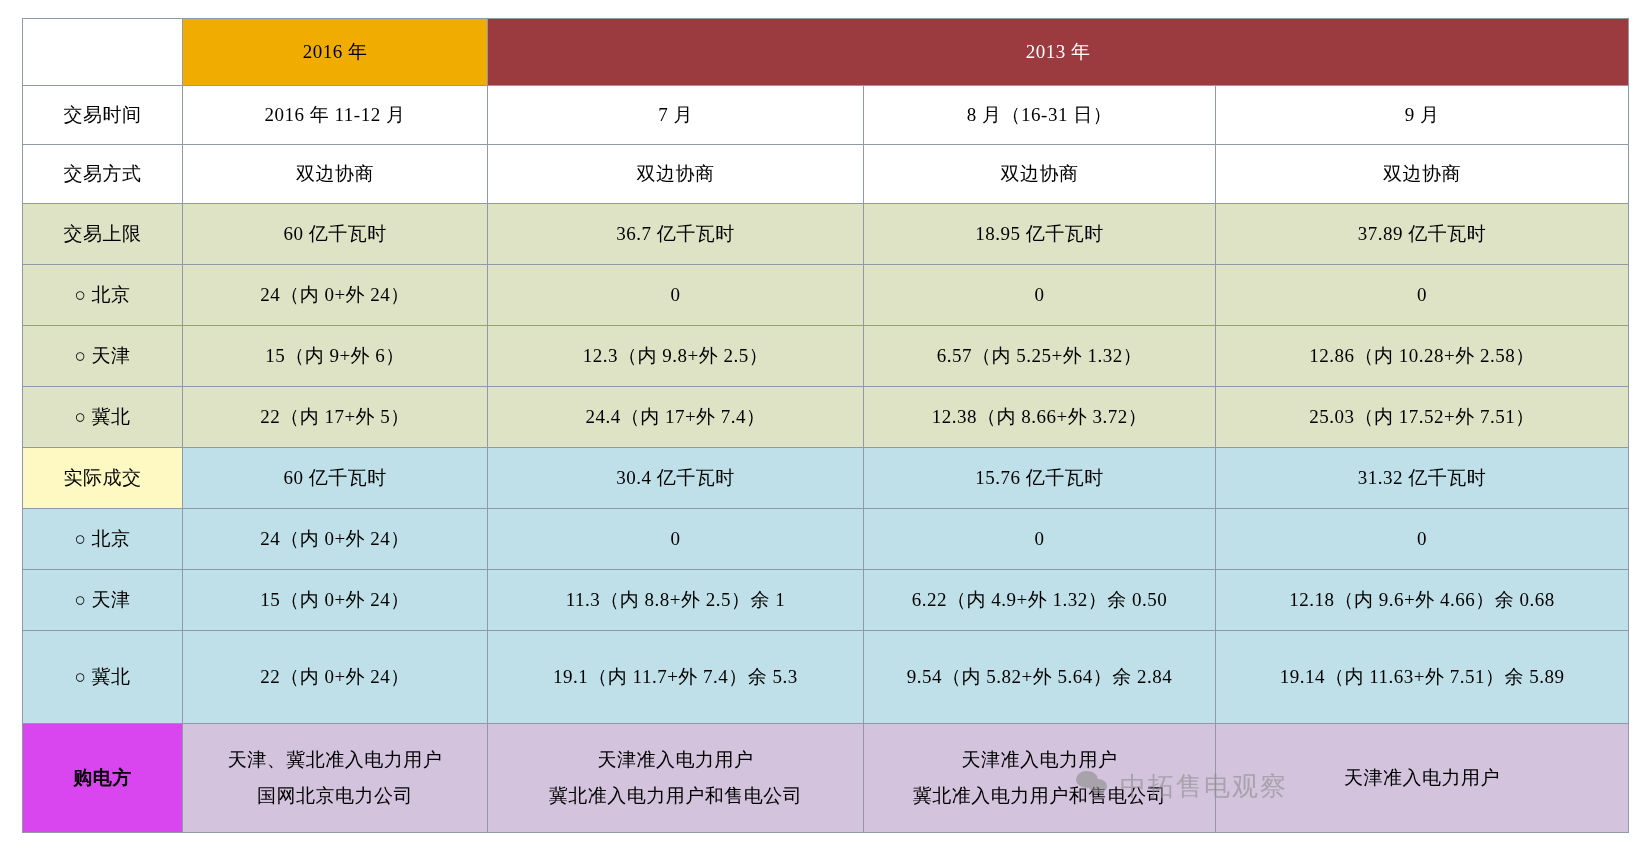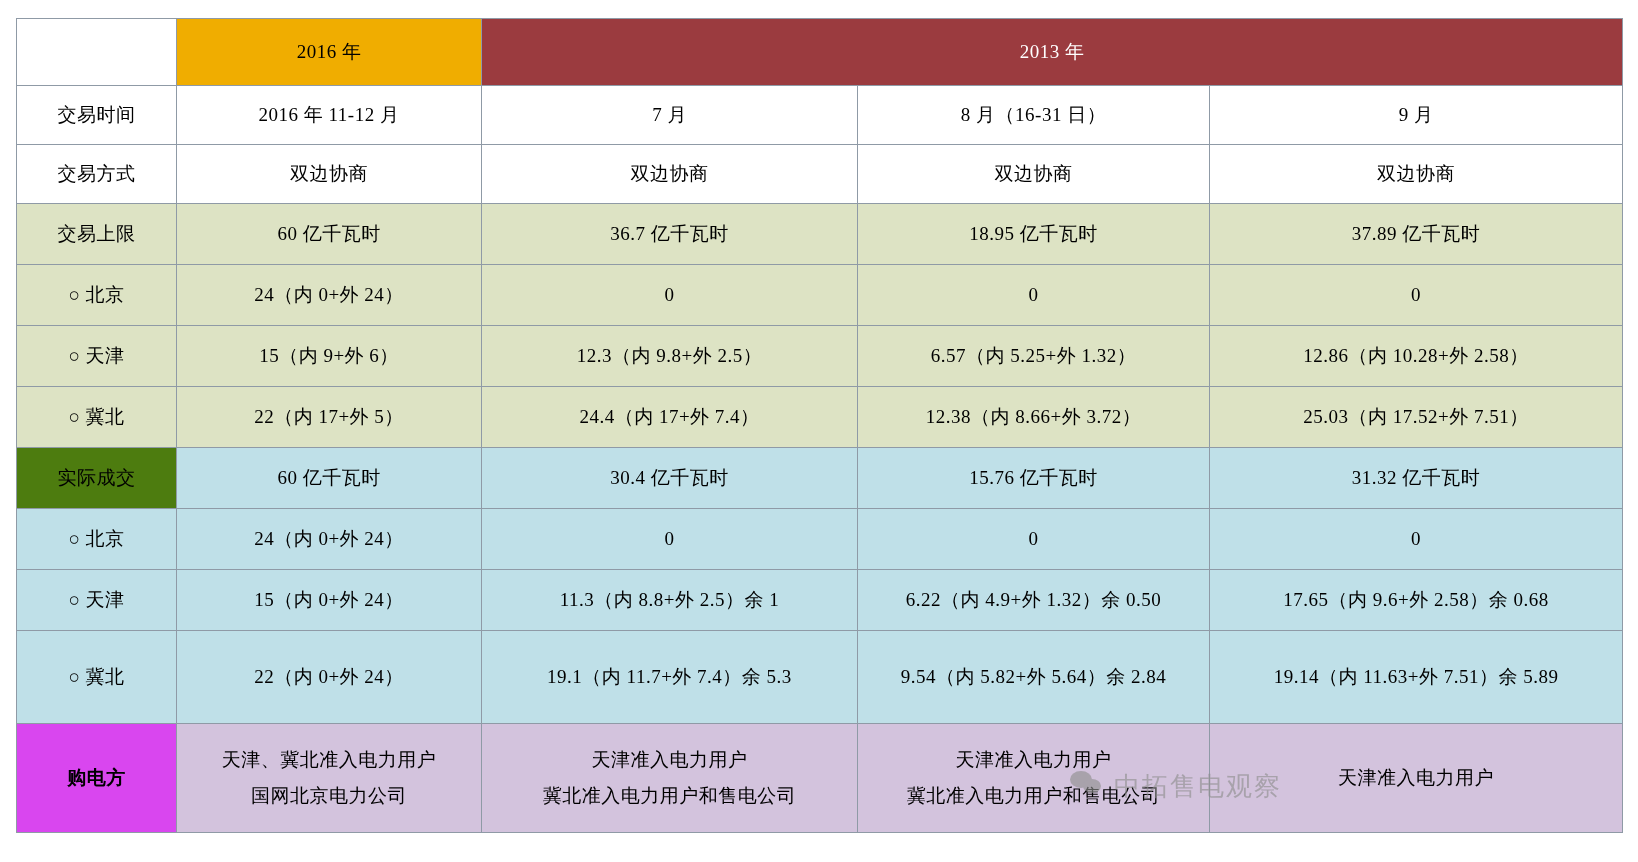--- a/index.html
+++ b/index.html
@@ -13,20 +13,21 @@
     font-family: "Liberation Serif", "DejaVu Serif", serif;
     color: #000000;
     overflow: hidden;
   }
   #sheet {
     position: relative;
     width: 1304px;
     height: 862px;
     box-sizing: border-box;
     padding: 18px 16px 16px 16px;
+    margin-left: 6px;
   }
   table.grid {
     border-collapse: collapse;
     table-layout: fixed;
     width: 1606px;
   }
   table.grid td, table.grid th {
     border: 1px solid #8f9aa6;
     text-align: center;
     vertical-align: middle;
@@ -68,21 +69,21 @@
   }
   .lbl-plain {
     background: #ffffff;
     font-size: 19px;
   }
   .row-white td { background: #ffffff; height: 50px; }
   .row-green td { background: #dde3c4; height: 52px; }
   .row-green td.lbl { background: #dde3c4; }
   .row-green td.lbl-plain { background: #dde3c4; }
   .row-blue td { background: #bfe0e8; height: 52px; }
-  .row-blue td.lbl { background: #4d7c0f; }
+  .row-blue td.lbl { background: #fef9c3; }
   .row-blue td.lbl-plain { background: #bfe0e8; }
   .row-tall td { height: 84px; }
   .row-purple td {
     background: #d3c3dd;
     height: 100px;
   }
   .row-purple td.lbl { background: #d946ef; font-weight: bold; }
   .buyer-cell div { line-height: 1.9; }
   .circle-lbl {
     font-size: 19px;
@@ -200,21 +201,21 @@
         <td>0</td>
         <td>0</td>
         <td>0</td>
       </tr>
 
       <tr class="row-blue">
         <td class="lbl-plain circle-lbl">○ 天津</td>
         <td>15（内 0+外 24）</td>
         <td>11.3（内 8.8+外 2.5）余 1</td>
         <td>6.22（内 4.9+外 1.32）余 0.50</td>
-        <td>17.65（内 9.6+外 2.58）余 0.68</td>
+        <td>12.18（内 9.6+外 4.66）余 0.68</td>
       </tr>
 
       <tr class="row-blue row-tall">
         <td class="lbl-plain circle-lbl">○ 冀北</td>
         <td>22（内 0+外 24）</td>
         <td>19.1（内 11.7+外 7.4）余 5.3</td>
         <td>9.54（内 5.82+外 5.64）余 2.84</td>
         <td>19.14（内 11.63+外 7.51）余 5.89</td>
       </tr>
 

